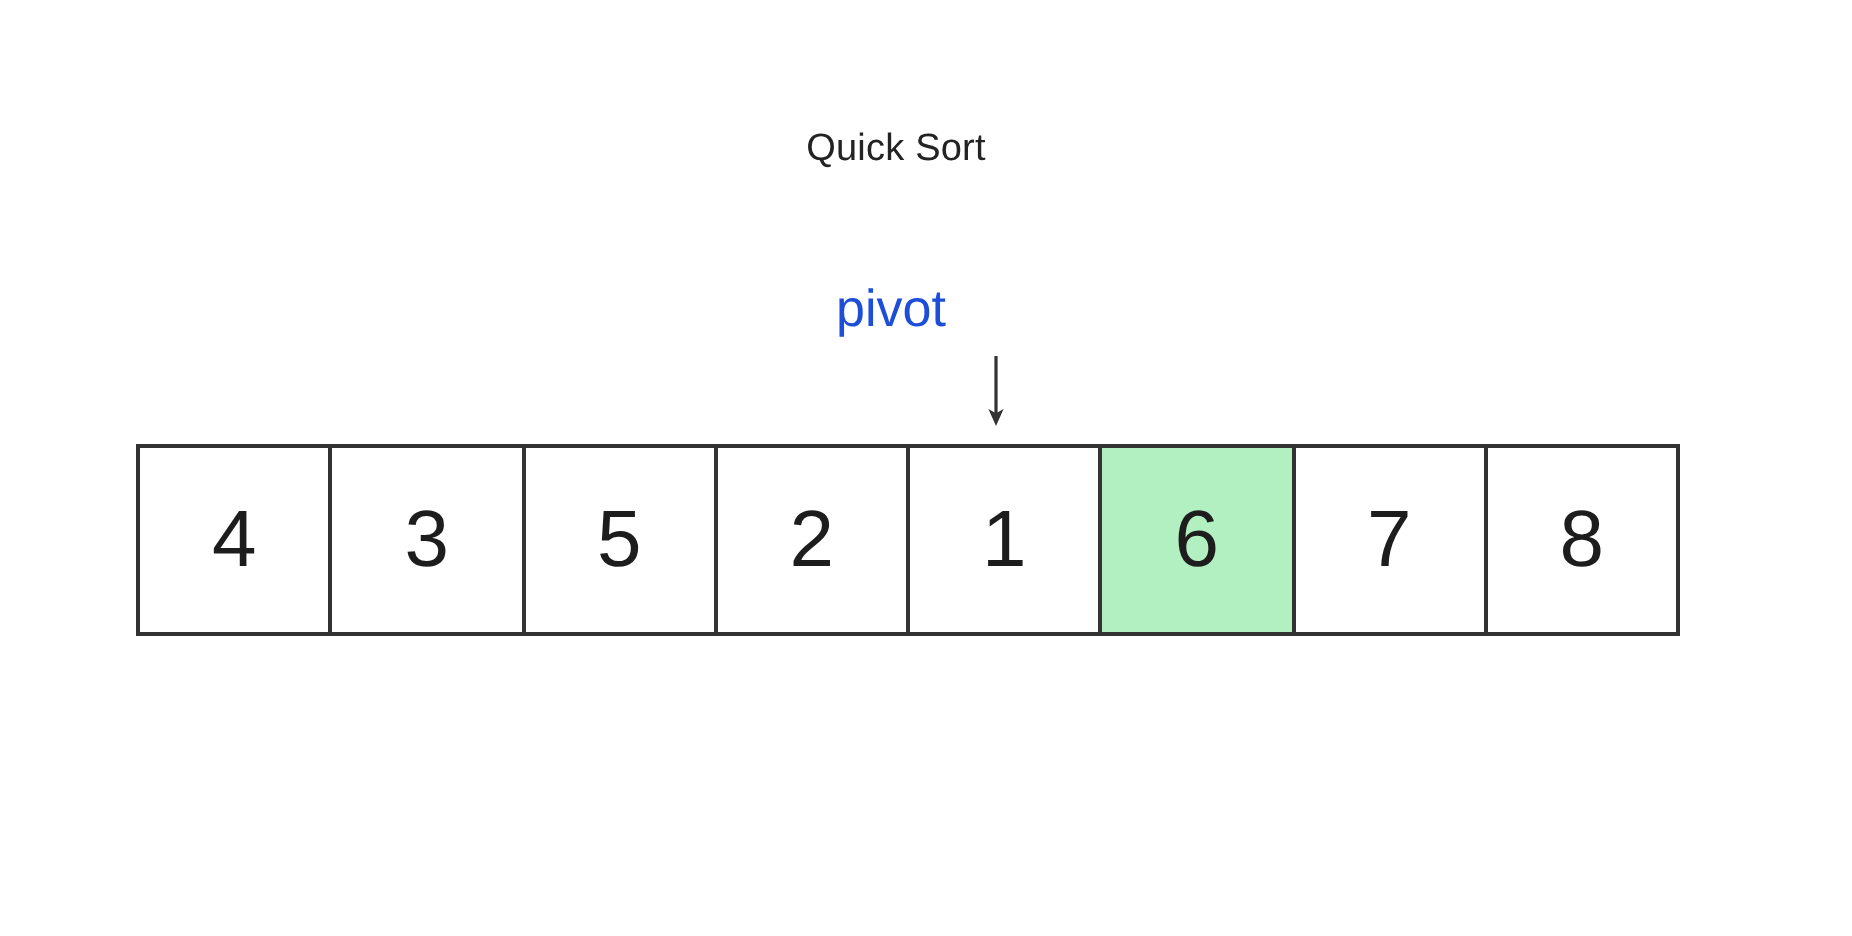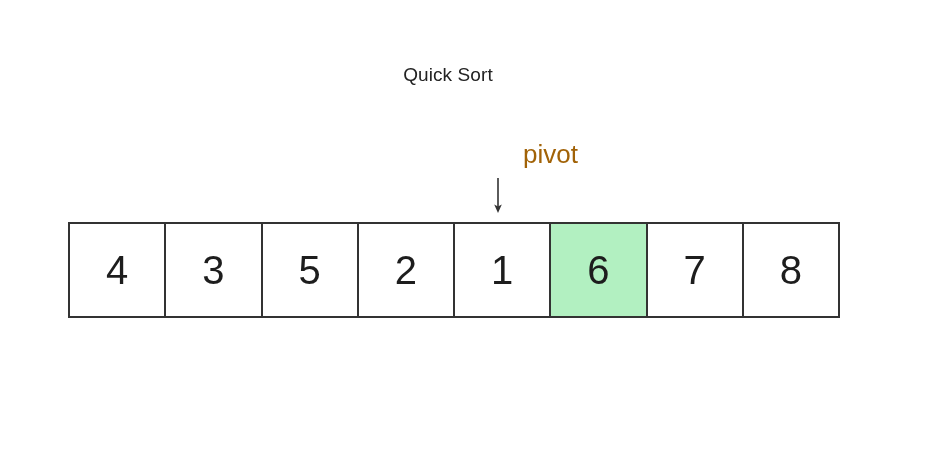--- a/index.html
+++ b/index.html
@@ -43,24 +43,24 @@
     left: 498px;
     top: 138px;
     width: 0;
     height: 0;
   }
   .pivot-label {
     position: absolute;
     left: -80px;
     top: 0;
     width: 160px;
-    text-align: right;
+    text-align: left;
     font-size: 26px;
     line-height: 32px;
-    color: #a16207;
+    color: #1d4ed8;
     white-space: nowrap;
   }
   .pivot-arrow {
     position: absolute;
     left: -9px;
     top: 40px;
     width: 18px;
     height: 36px;
   }
 

